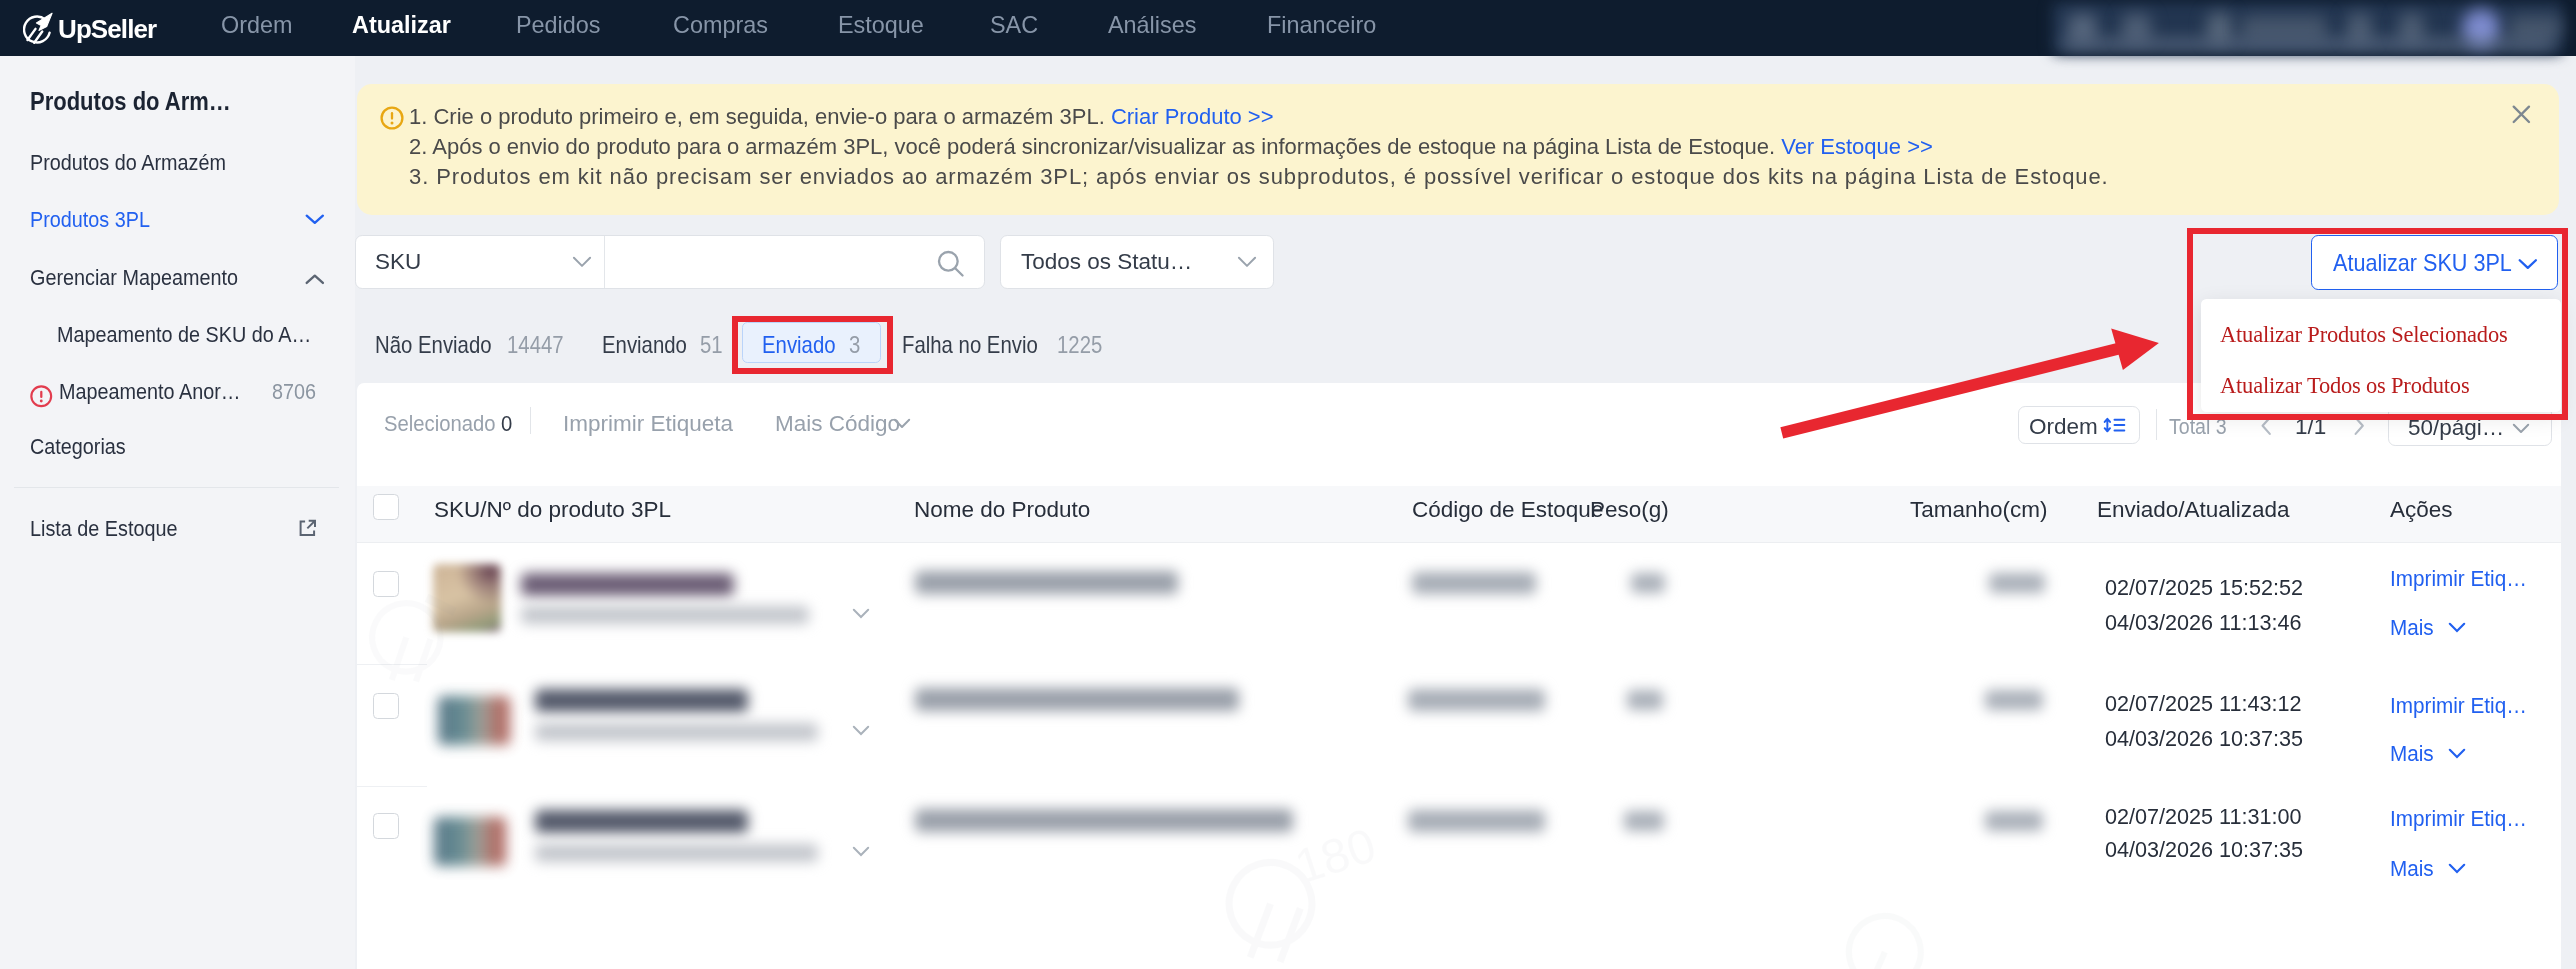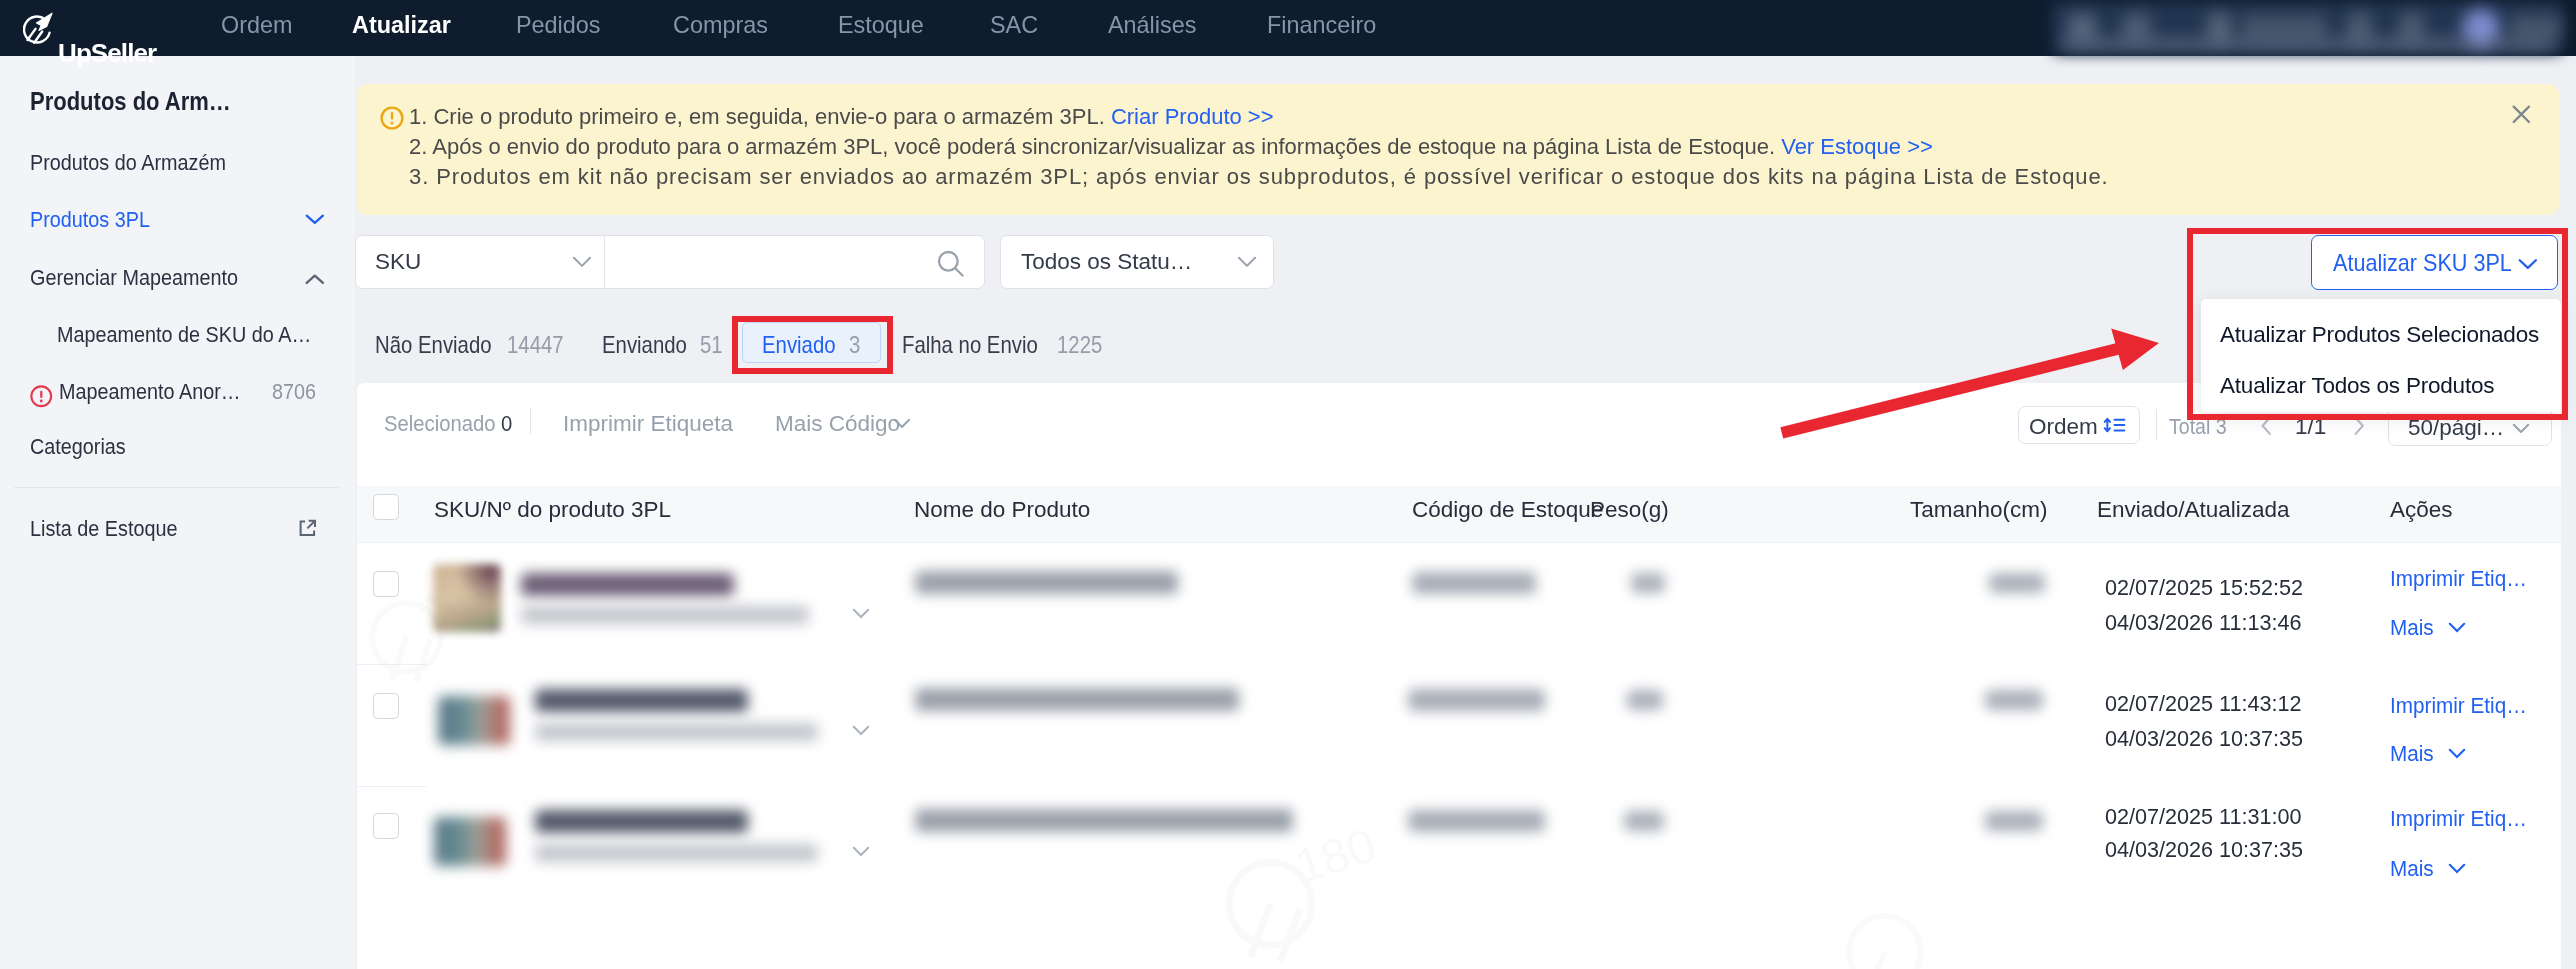--- a/index.html
+++ b/index.html
@@ -3,32 +3,32 @@
 <meta charset="utf-8">
 <style>
 * { margin:0; padding:0; box-sizing:border-box; }
 html,body { width:2576px; height:969px; overflow:hidden; font-family:"Liberation Sans", sans-serif; background:#eef0f4; position:relative; }
 .abs { position:absolute; }
 
 
 #nav { position:absolute; left:0; top:0; width:2576px; height:56px; background:#0e1c2e; z-index:30; }
 #nav .menu { position:absolute; top:0; height:56px; line-height:50px; font-size:23.4px; color:#8795a8; }
 #nav .menu.on { color:#ffffff; font-weight:bold; }
-#logoText { position:absolute; left:58px; top:0; height:56px; line-height:59px; color:#fff; font-size:26px; font-weight:bold; letter-spacing:-0.9px;margin-top:24px; }
+#logoText { position:absolute; left:58px; top:0; height:56px; line-height:59px; color:#fff; font-size:26px; font-weight:bold; letter-spacing:-0.9px; }
 #navBlur { position:absolute; left:2052px; top:1.8px; width:511px; height:52px; background:#223550; filter:blur(6.3px); border-radius:5.4px; }
 .nblob { position:absolute; filter:blur(8px); border-radius:7.2px; }
 
 
 #side { position:absolute; left:0; top:56px; width:355px; height:914px; background:#f3f4f7; }
 #side .it { position:absolute; left:30px; font-size:22.5px; color:#2a3140; white-space:nowrap; transform:scaleX(0.88); transform-origin:0 50%; }
 #side .blue { color:#2160f0; }
 #side .gray { color:#8b95a1; }
 
 
-#banner { position:absolute; left:357px; top:84px; width:2202px; height:131px; background:#fcf4cf; border-radius:10px; }
+#banner { position:absolute; left:357px; top:84px; width:2202px; height:131px; background:#fcf4cf; border-radius:15px; }
 #banner .txt { position:absolute; left:52px; top:18px; font-size:22px; color:#4a4a4a; line-height:30px; white-space:nowrap; }
 #banner a { color:#2160f0; text-decoration:none; }
 
 .box { background:#fff; border:1.3px solid #dfe2e7; border-radius:7.2px; position:absolute; }
 
 
 .tabt { position:absolute; top:332px; font-size:23.4px; color:#343c49; white-space:nowrap; transform:scaleX(0.87); transform-origin:0 50%; }
 .tabn { color:#959da8; }
 
 
@@ -44,21 +44,21 @@
 .cb { position:absolute; width:26px; height:26px; background:#fff; border:1.3px solid #d4d8dd; border-radius:4.5px; }
 .blurbar { position:absolute; filter:blur(6.3px); border-radius:5.4px; }
 .dt { position:absolute; font-size:21.6px; color:#272e3a; white-space:nowrap; }
 .act { position:absolute; font-size:22.5px; color:#2160f0; white-space:nowrap; transform:scaleX(0.92); transform-origin:0 50%; }
 .rowline { position:absolute; left:357px; width:70px; height:0.9px; background:#eef0f3; }
 .vchev { position:absolute; }
 
 
 .redbox { position:absolute; border:6.3px solid #e82730; z-index:40; }
 #ddmenu { position:absolute; left:2201px; top:299px; width:360px; height:113px; background:#fff; border-radius:5.4px; box-shadow:0 5.4px 21.6px rgba(0,0,0,0.10); z-index:36; }
-#ddmenu div { position:absolute; left:19px; font-size:22.5px; color:#0f172a; letter-spacing:-0.2px; white-space:nowrap; }
+#ddmenu div { position:absolute; left:19px; font-size:22.5px; color:#b91c1c; letter-spacing:-0.2px; white-space:nowrap;font-family:Liberation Serif, serif; }
 #updBtn { position:absolute; left:2311px; top:235px; width:247px; height:55px; background:#fff; border:1.8px solid #2160f0; border-radius:7.2px; z-index:36; }
 #updBtn span { position:absolute; left:20.7px; top:12.6px; font-size:24px; color:#2160f0; white-space:nowrap; transform:scaleX(0.9); transform-origin:0 50%; }
 svg.icon { position:absolute; }
 </style>
 </head>
 <body>
 
 <div id="nav">
   <svg class="icon" style="left:23.4px;top:10px" width="34" height="36" viewBox="0 0 38 40">
     <path d="M24.8 10.4 A14.5 14.5 0 1 0 29.7 25.3" fill="none" stroke="#fff" stroke-width="2.7" stroke-linecap="round"></path>

